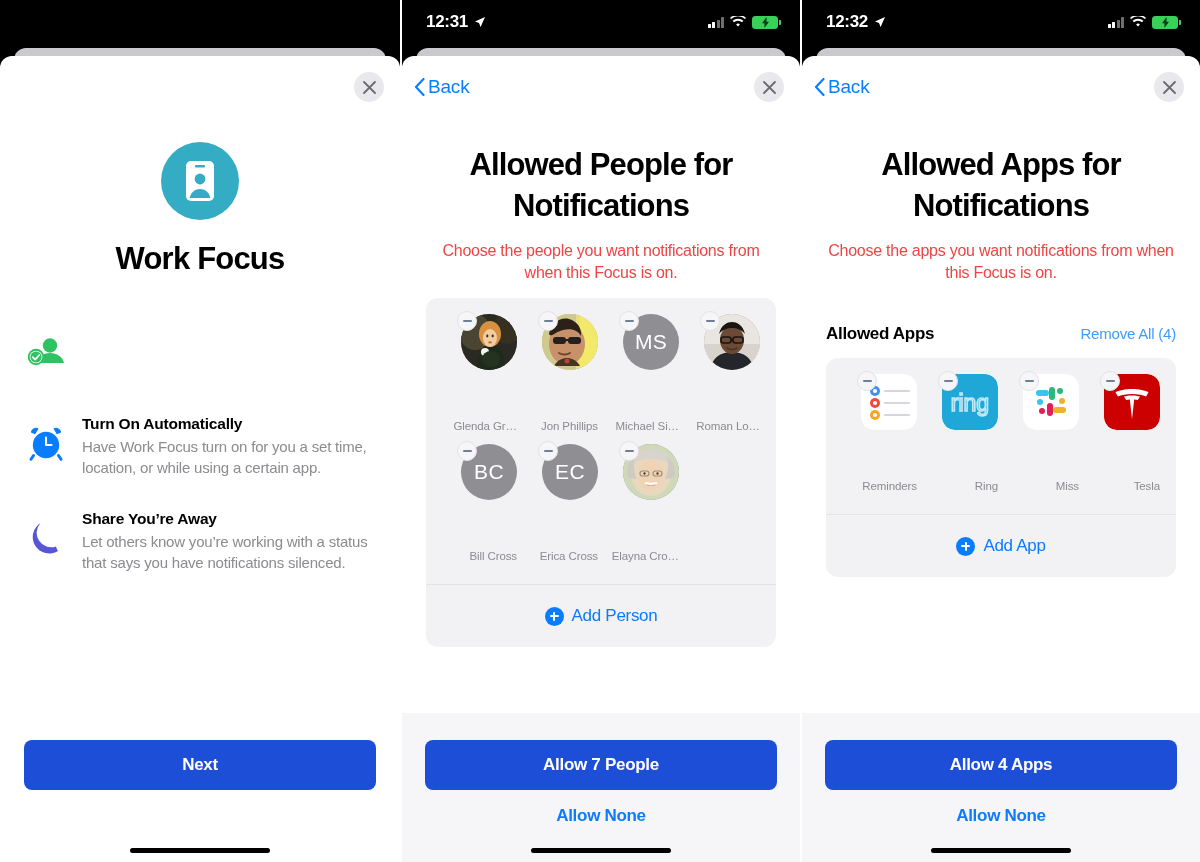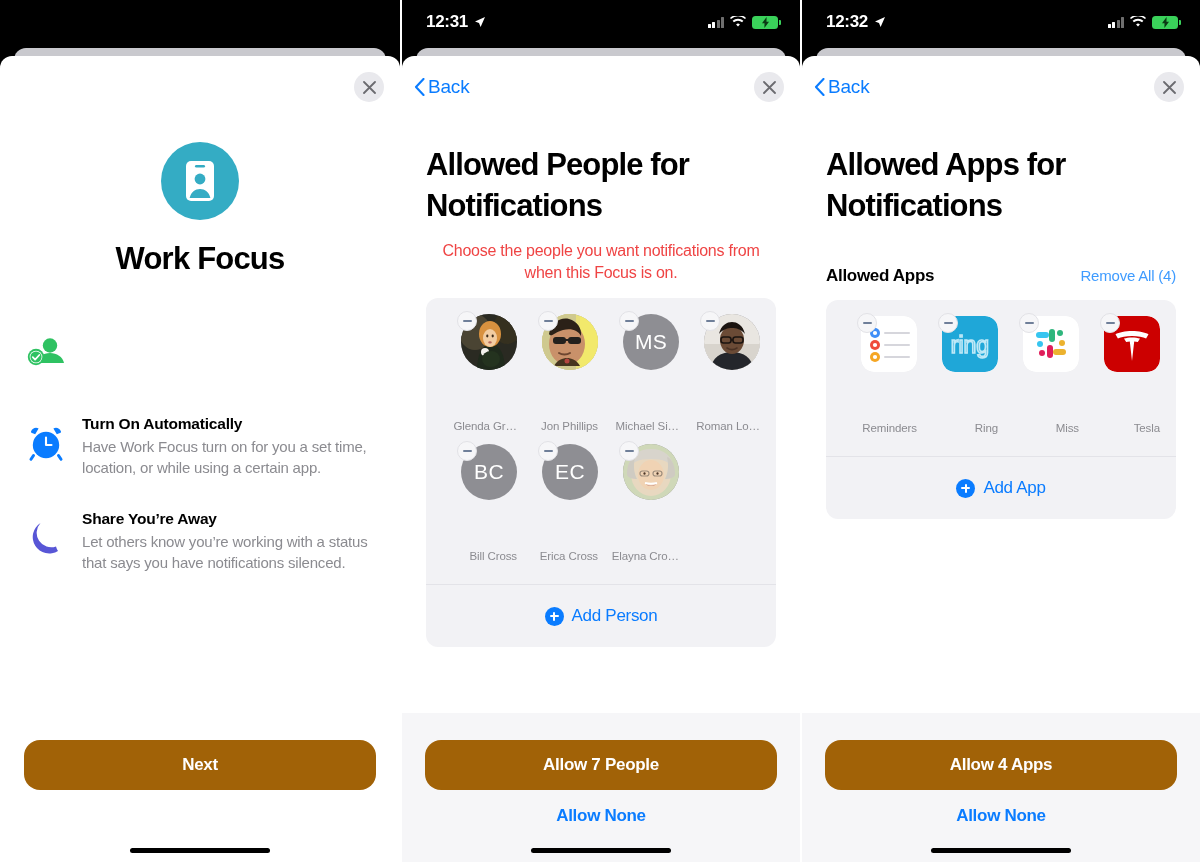--- a/index.html
+++ b/index.html
@@ -91,21 +91,21 @@
   .features { margin:46px 0 0 0; padding:0 24px 0 24px; }
   .feature { display:flex; gap:14px; margin-bottom:30px; align-items:flex-start; }
   .feature-ico { flex:0 0 44px; height:60px; display:flex; align-items:center; justify-content:center; }
   .feature-ico svg { display:block; }
   .feature-txt { flex:1; padding-top:2px; }
   .feature-h { font-size:15.5px; font-weight:700; color:#000; letter-spacing:-0.2px; margin-bottom:3px; }
   .feature-p { font-size:15px; line-height:21px; color:#8b8b90; letter-spacing:-0.2px; }
 
   
   .bigtitle {
-    font-size:31px; font-weight:700;
+    text-align:center; font-size:31px; font-weight:700;
     letter-spacing:-0.9px; line-height:41px; color:#000;
     padding:26px 24px 0 24px;
   }
   .subtitle {
     text-align:center; font-size:16px; line-height:22px;
     color:#ef4444; letter-spacing:-0.25px; padding:14px 24px 0 24px;
   }
 
   
   .sechead {
@@ -172,21 +172,21 @@
 
   
   .bottombar {
     position:absolute; left:0; right:0; bottom:0; height:149px;
     background:#f6f6f8; z-index:20;
     display:flex; flex-direction:column; align-items:center;
   }
   .bottombar.plain { background:#fff; }
   .primary {
     width:352px; height:50px; margin-top:27px;
-    background:#a16207; border-radius:16px;
+    background:#1d4ed8; border-radius:8px;
     display:flex; align-items:center; justify-content:center;
     color:#fff; font-size:17px; font-weight:700; letter-spacing:-0.3px;
     border:none; cursor:pointer;
   }
   .secondary {
     margin-top:16px; color:#0a7cff; font-size:17px; font-weight:700;
     letter-spacing:-0.3px; background:none; border:none; cursor:pointer;text-align:center;
   }
   .home-ind {
     position:absolute; bottom:9px; left:50%; transform:translateX(-50%);
@@ -508,20 +508,21 @@
           <span>Back</span>
         </div>
         <div class="closebtn">
           <svg viewBox="0 0 13 13">
               <path d="M1 1l11 11M12 1L1 12" stroke="#6b6b70" stroke-width="1.8" stroke-linecap="round" fill="none"></path>
             </svg>
         </div>
       </div>
 
       <div class="bigtitle">Allowed Apps for Notifications</div>
+      <div class="subtitle">Choose the apps you want notifications from when this Focus is on.</div>
 
       <div class="sechead">
         <span class="sechead-t">Allowed Apps</span>
         <span class="sechead-a">Remove All (4)</span>
       </div>
 
       <div class="card">
         <div class="grid">
 
           <div class="gcell">

